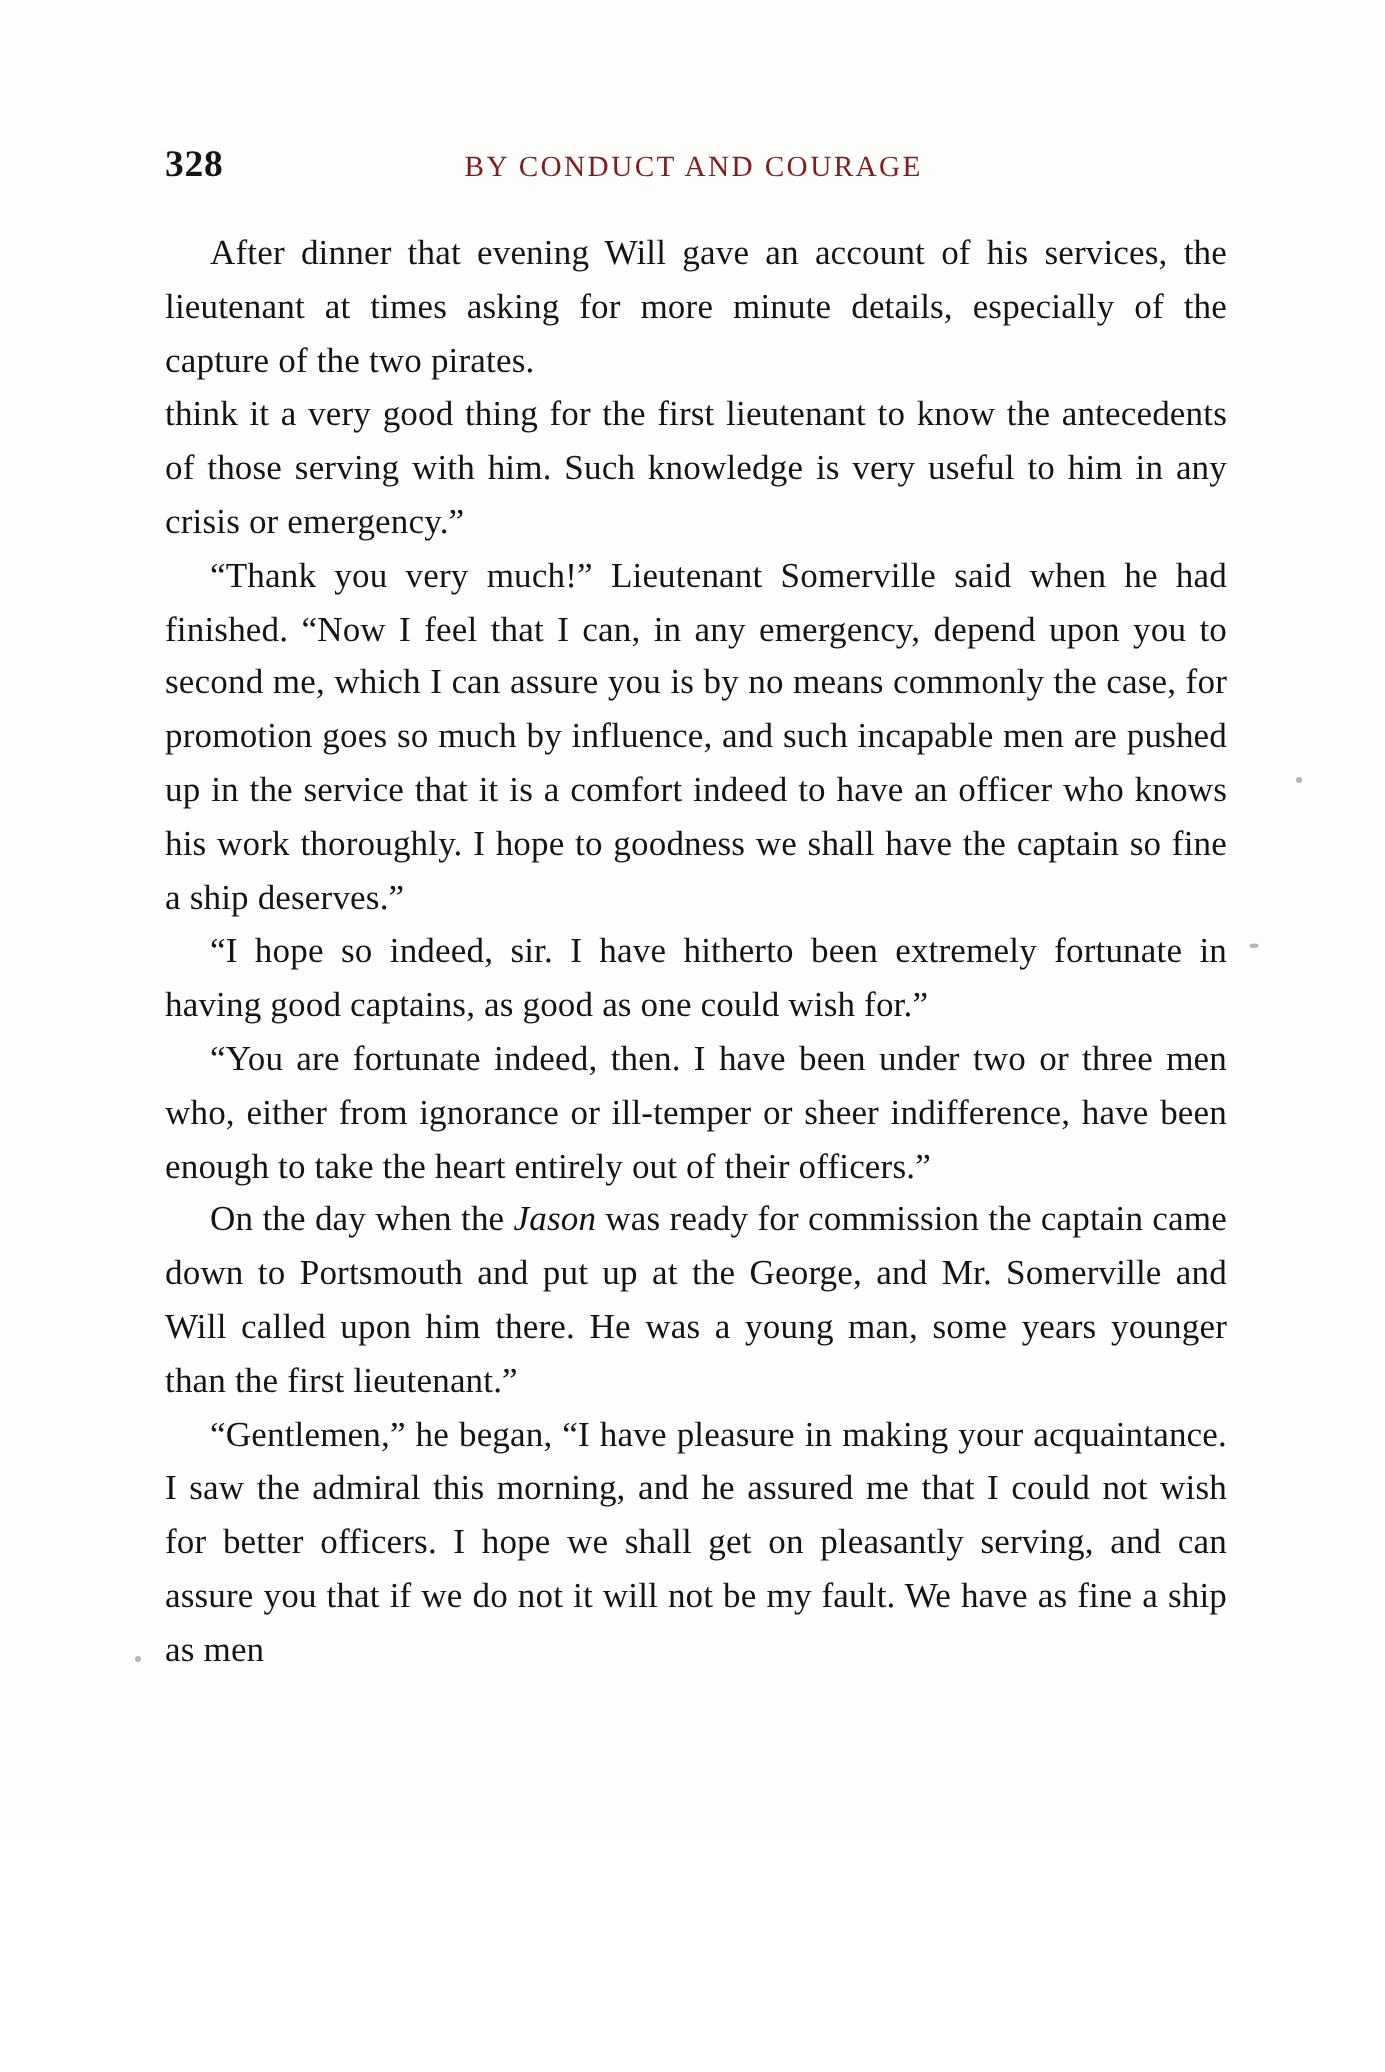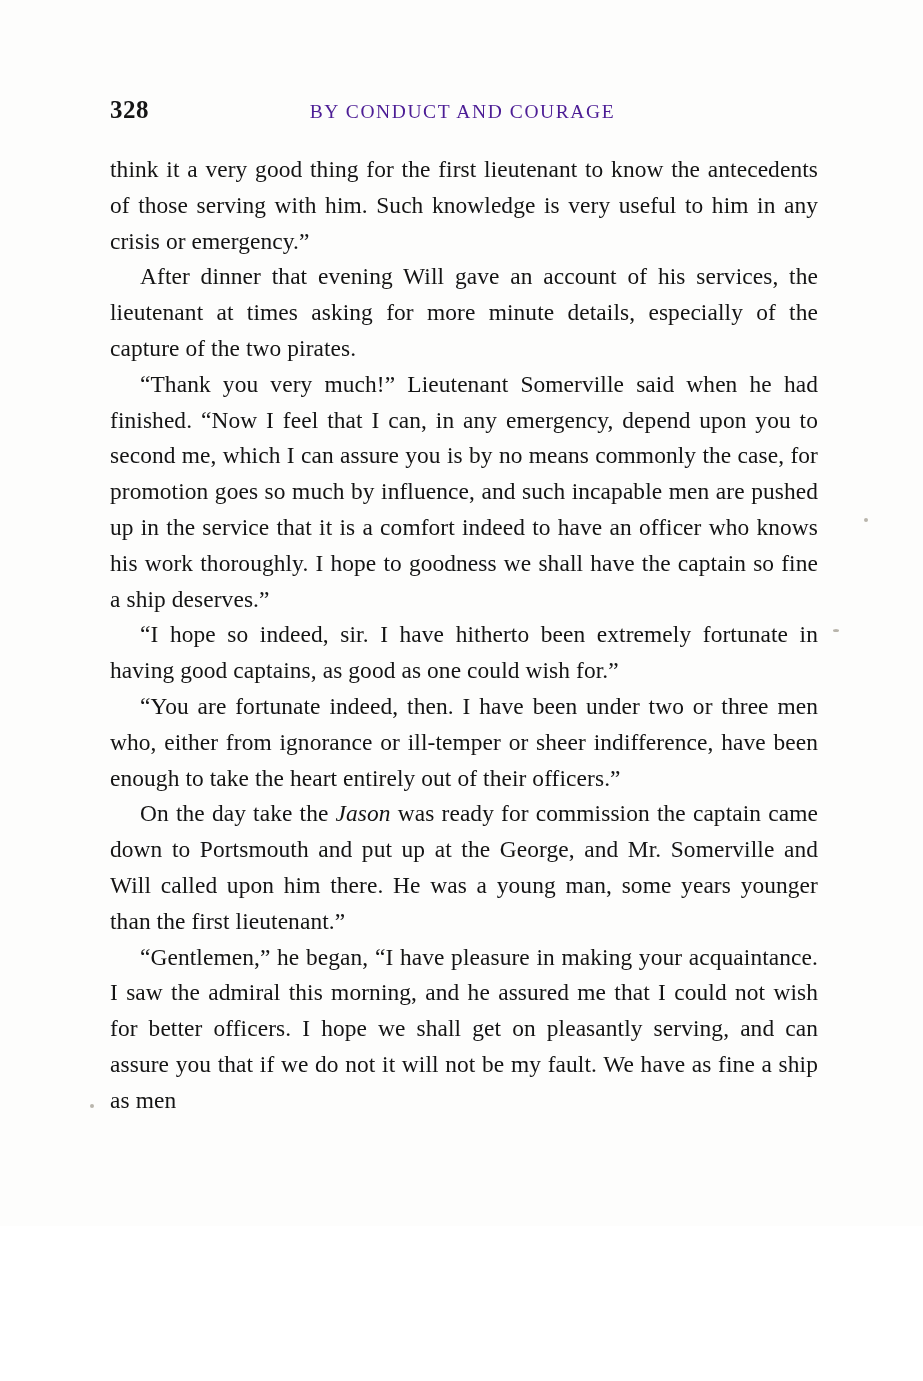--- a/index.html
+++ b/index.html
@@ -36,21 +36,21 @@
     font-size: 25px;
     font-weight: 700;
     letter-spacing: 0.5px;
     color: #151515;
   }
   .running-head {
     flex: 1;
     text-align: center;
     font-size: 19.5px;
     letter-spacing: 1.6px;
-    color: #4c1d95;
+    color: #7f1d1d;
     padding-right: 40px;
   }
   .body-text {
     position: absolute;
     left: 110px;
     top: 152px;
     width: 708px;
   }
   .para {
     font-size: 23.4px;
@@ -81,26 +81,26 @@
 <body>
 
 <div class="page">
 
   <div class="header">
     <span class="folio">328</span>
     <span class="running-head">BY CONDUCT AND COURAGE</span>
   </div>
 
   <div class="body-text">
+    <p class="para indent">After dinner that evening Will gave an account of his services, the lieutenant at times asking for more minute details, especially of the capture of the two pirates.</p>
     <p class="para">think it a very good thing for the first lieutenant to know the antecedents of those serving with him.   Such knowledge is very useful to him in any crisis or emergency.”</p>
-    <p class="para indent">After dinner that evening Will gave an account of his services, the lieutenant at times asking for more minute details, especially of the capture of the two pirates.</p>
     <p class="para indent">“Thank you very much!” Lieutenant Somerville said when he had finished.   “Now I feel that I can, in any emergency, depend upon you to second me, which I can assure you is by no means commonly the case, for promotion goes so much by influence, and such incapable men are pushed up in the service that it is a comfort indeed to have an officer who knows his work thoroughly.   I hope to goodness we shall have the captain so fine a ship deserves.”</p>
     <p class="para indent">“I hope so indeed, sir.   I have hitherto been extremely fortunate in having good captains, as good as one could wish for.”</p>
     <p class="para indent">“You are fortunate indeed, then.   I have been under two or three men who, either from ignorance or ill-temper or sheer indifference, have been enough to take the heart entirely out of their officers.”</p>
-    <p class="para indent"><span>On the day take the </span><i>Jason</i><span> was ready for commission the captain came down to Portsmouth and put up at the George, and Mr. Somerville and Will called upon him there.   He was a young man, some years younger than the first lieutenant.”</span></p>
+    <p class="para indent"><span>On the day when the </span><i>Jason</i><span> was ready for commission the captain came down to Portsmouth and put up at the George, and Mr. Somerville and Will called upon him there.   He was a young man, some years younger than the first lieutenant.”</span></p>
     <p class="para indent">“Gentlemen,” he began, “I have pleasure in making your acquaintance.   I saw the admiral this morning, and he assured me that I could not wish for better officers.   I hope we shall get on pleasantly serving, and can assure you that if we do not it will not be my fault.   We have as fine a ship as men</p>
   </div>
 
   <span class="speck s1"></span>
   <span class="speck s2"></span>
   <span class="speck s3"></span>
 
 </div>
 
 </body></html>

